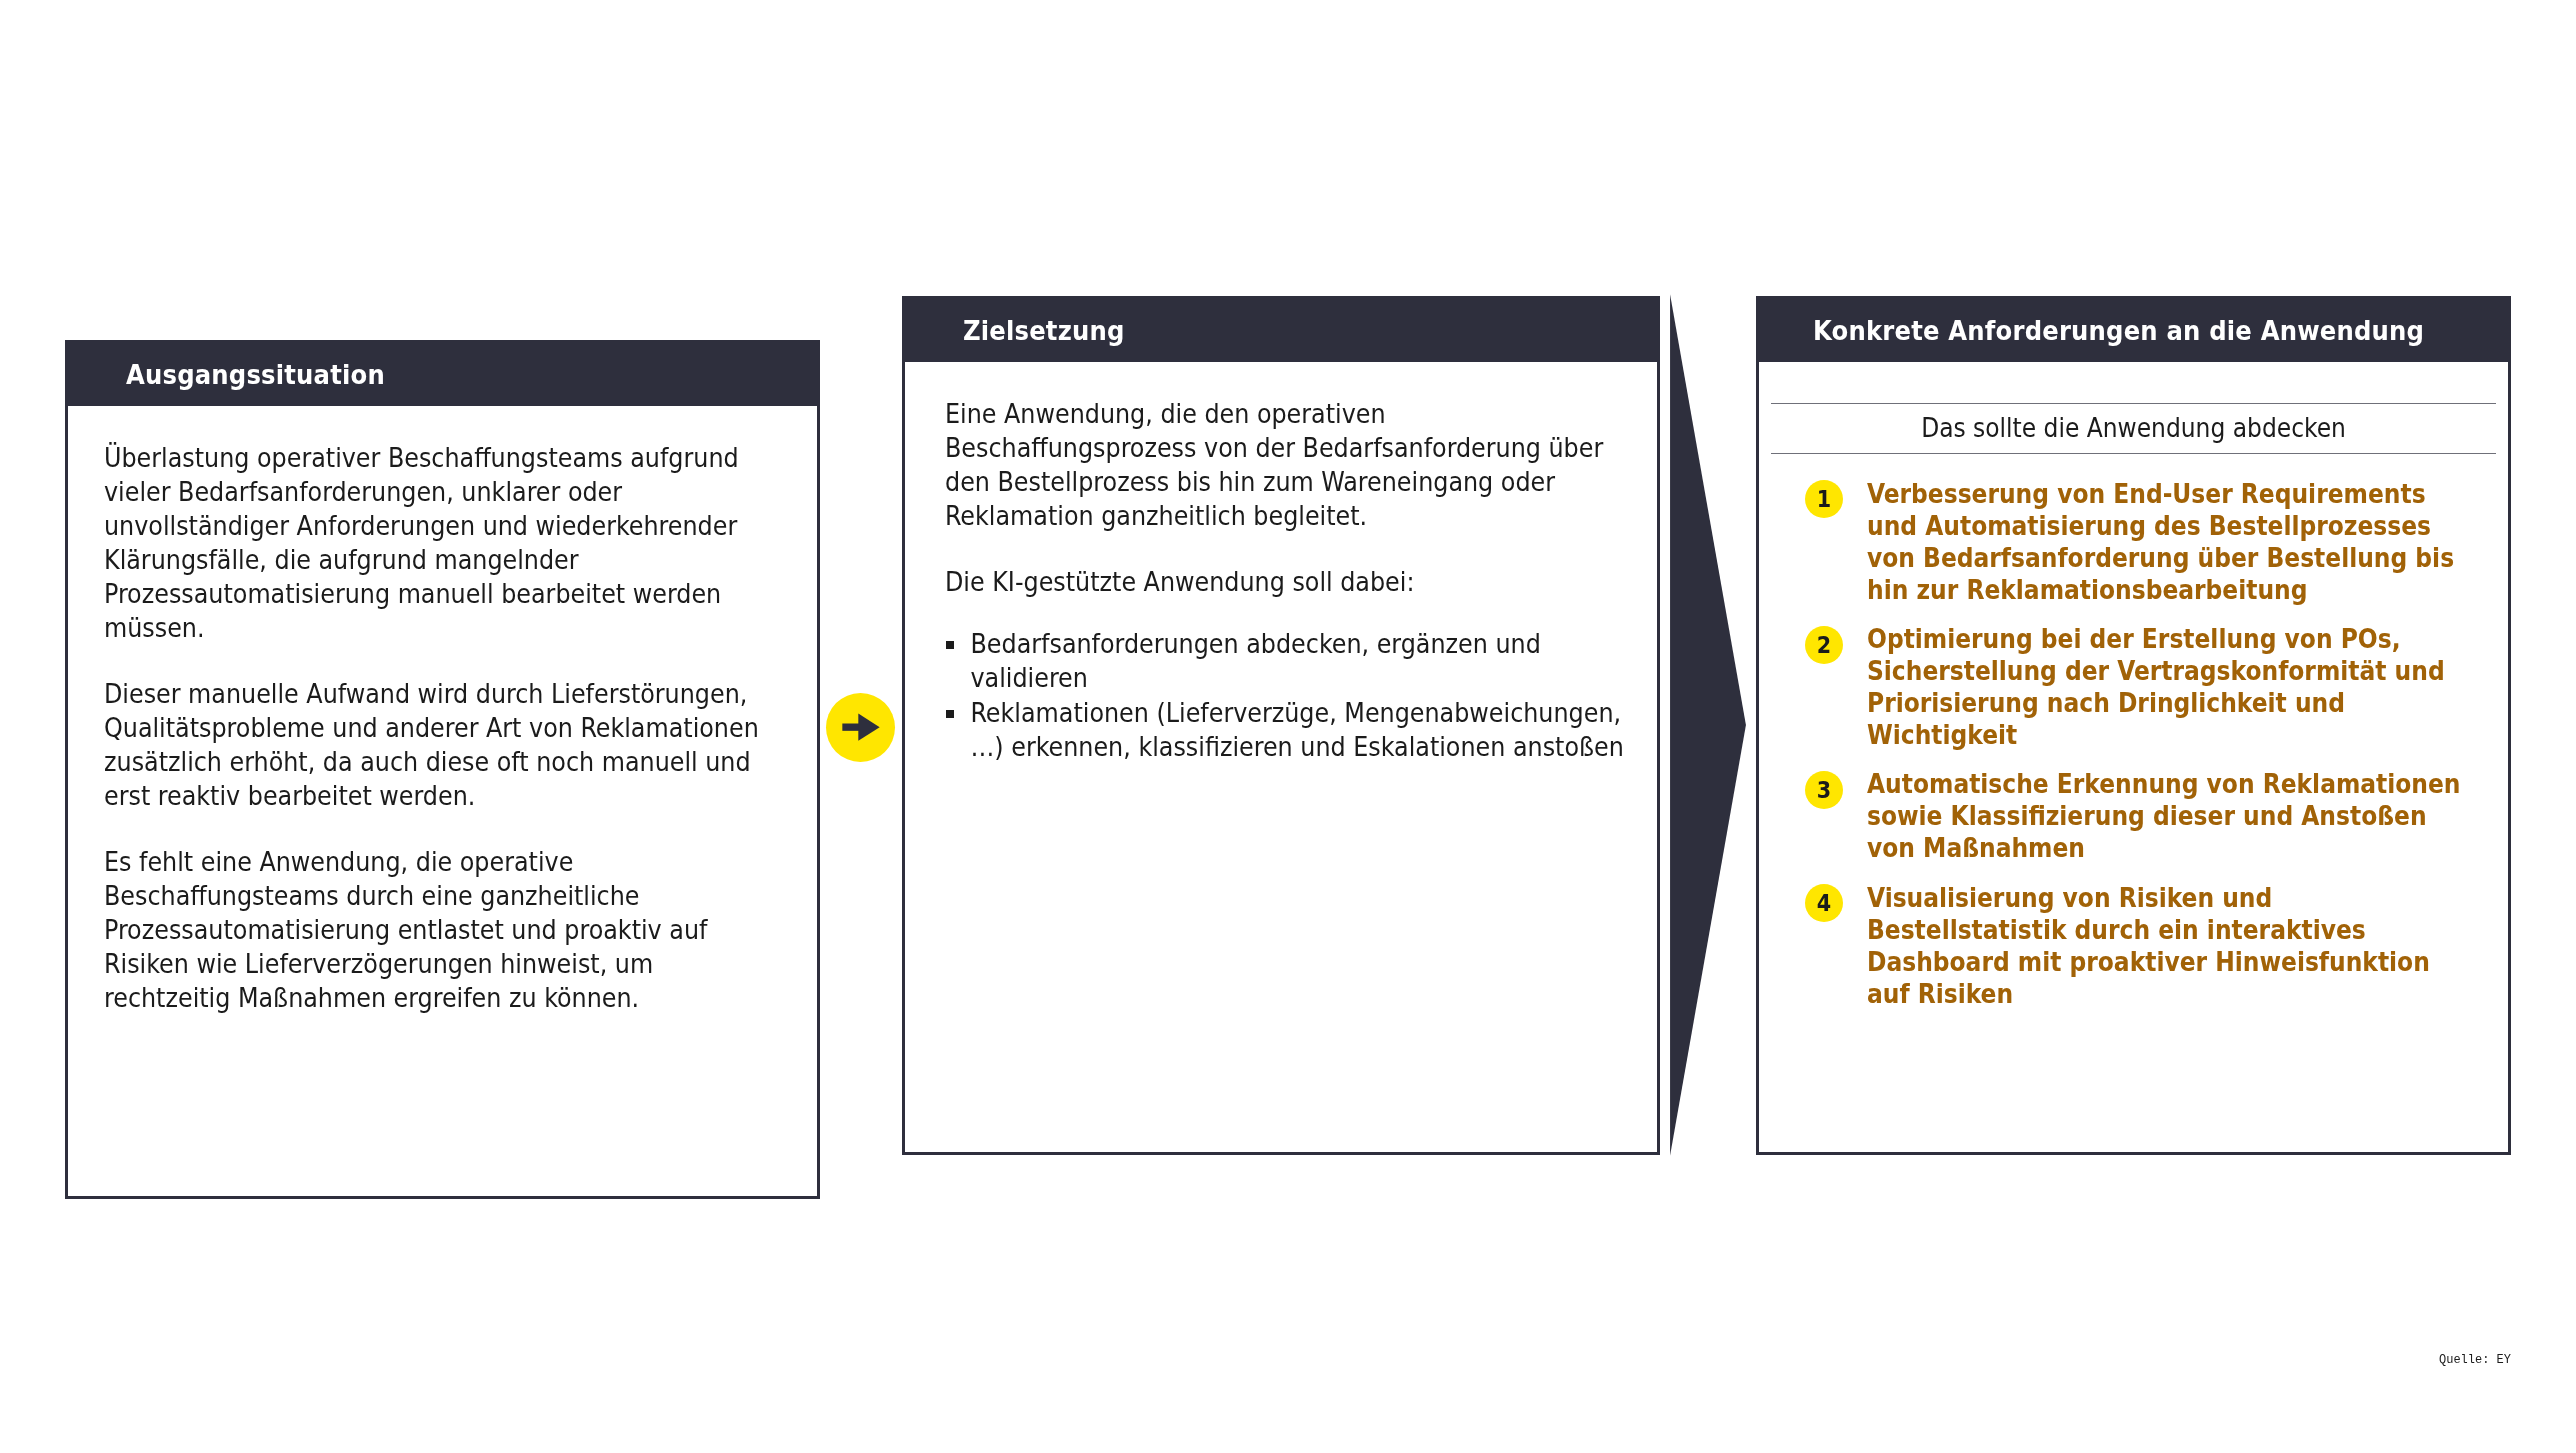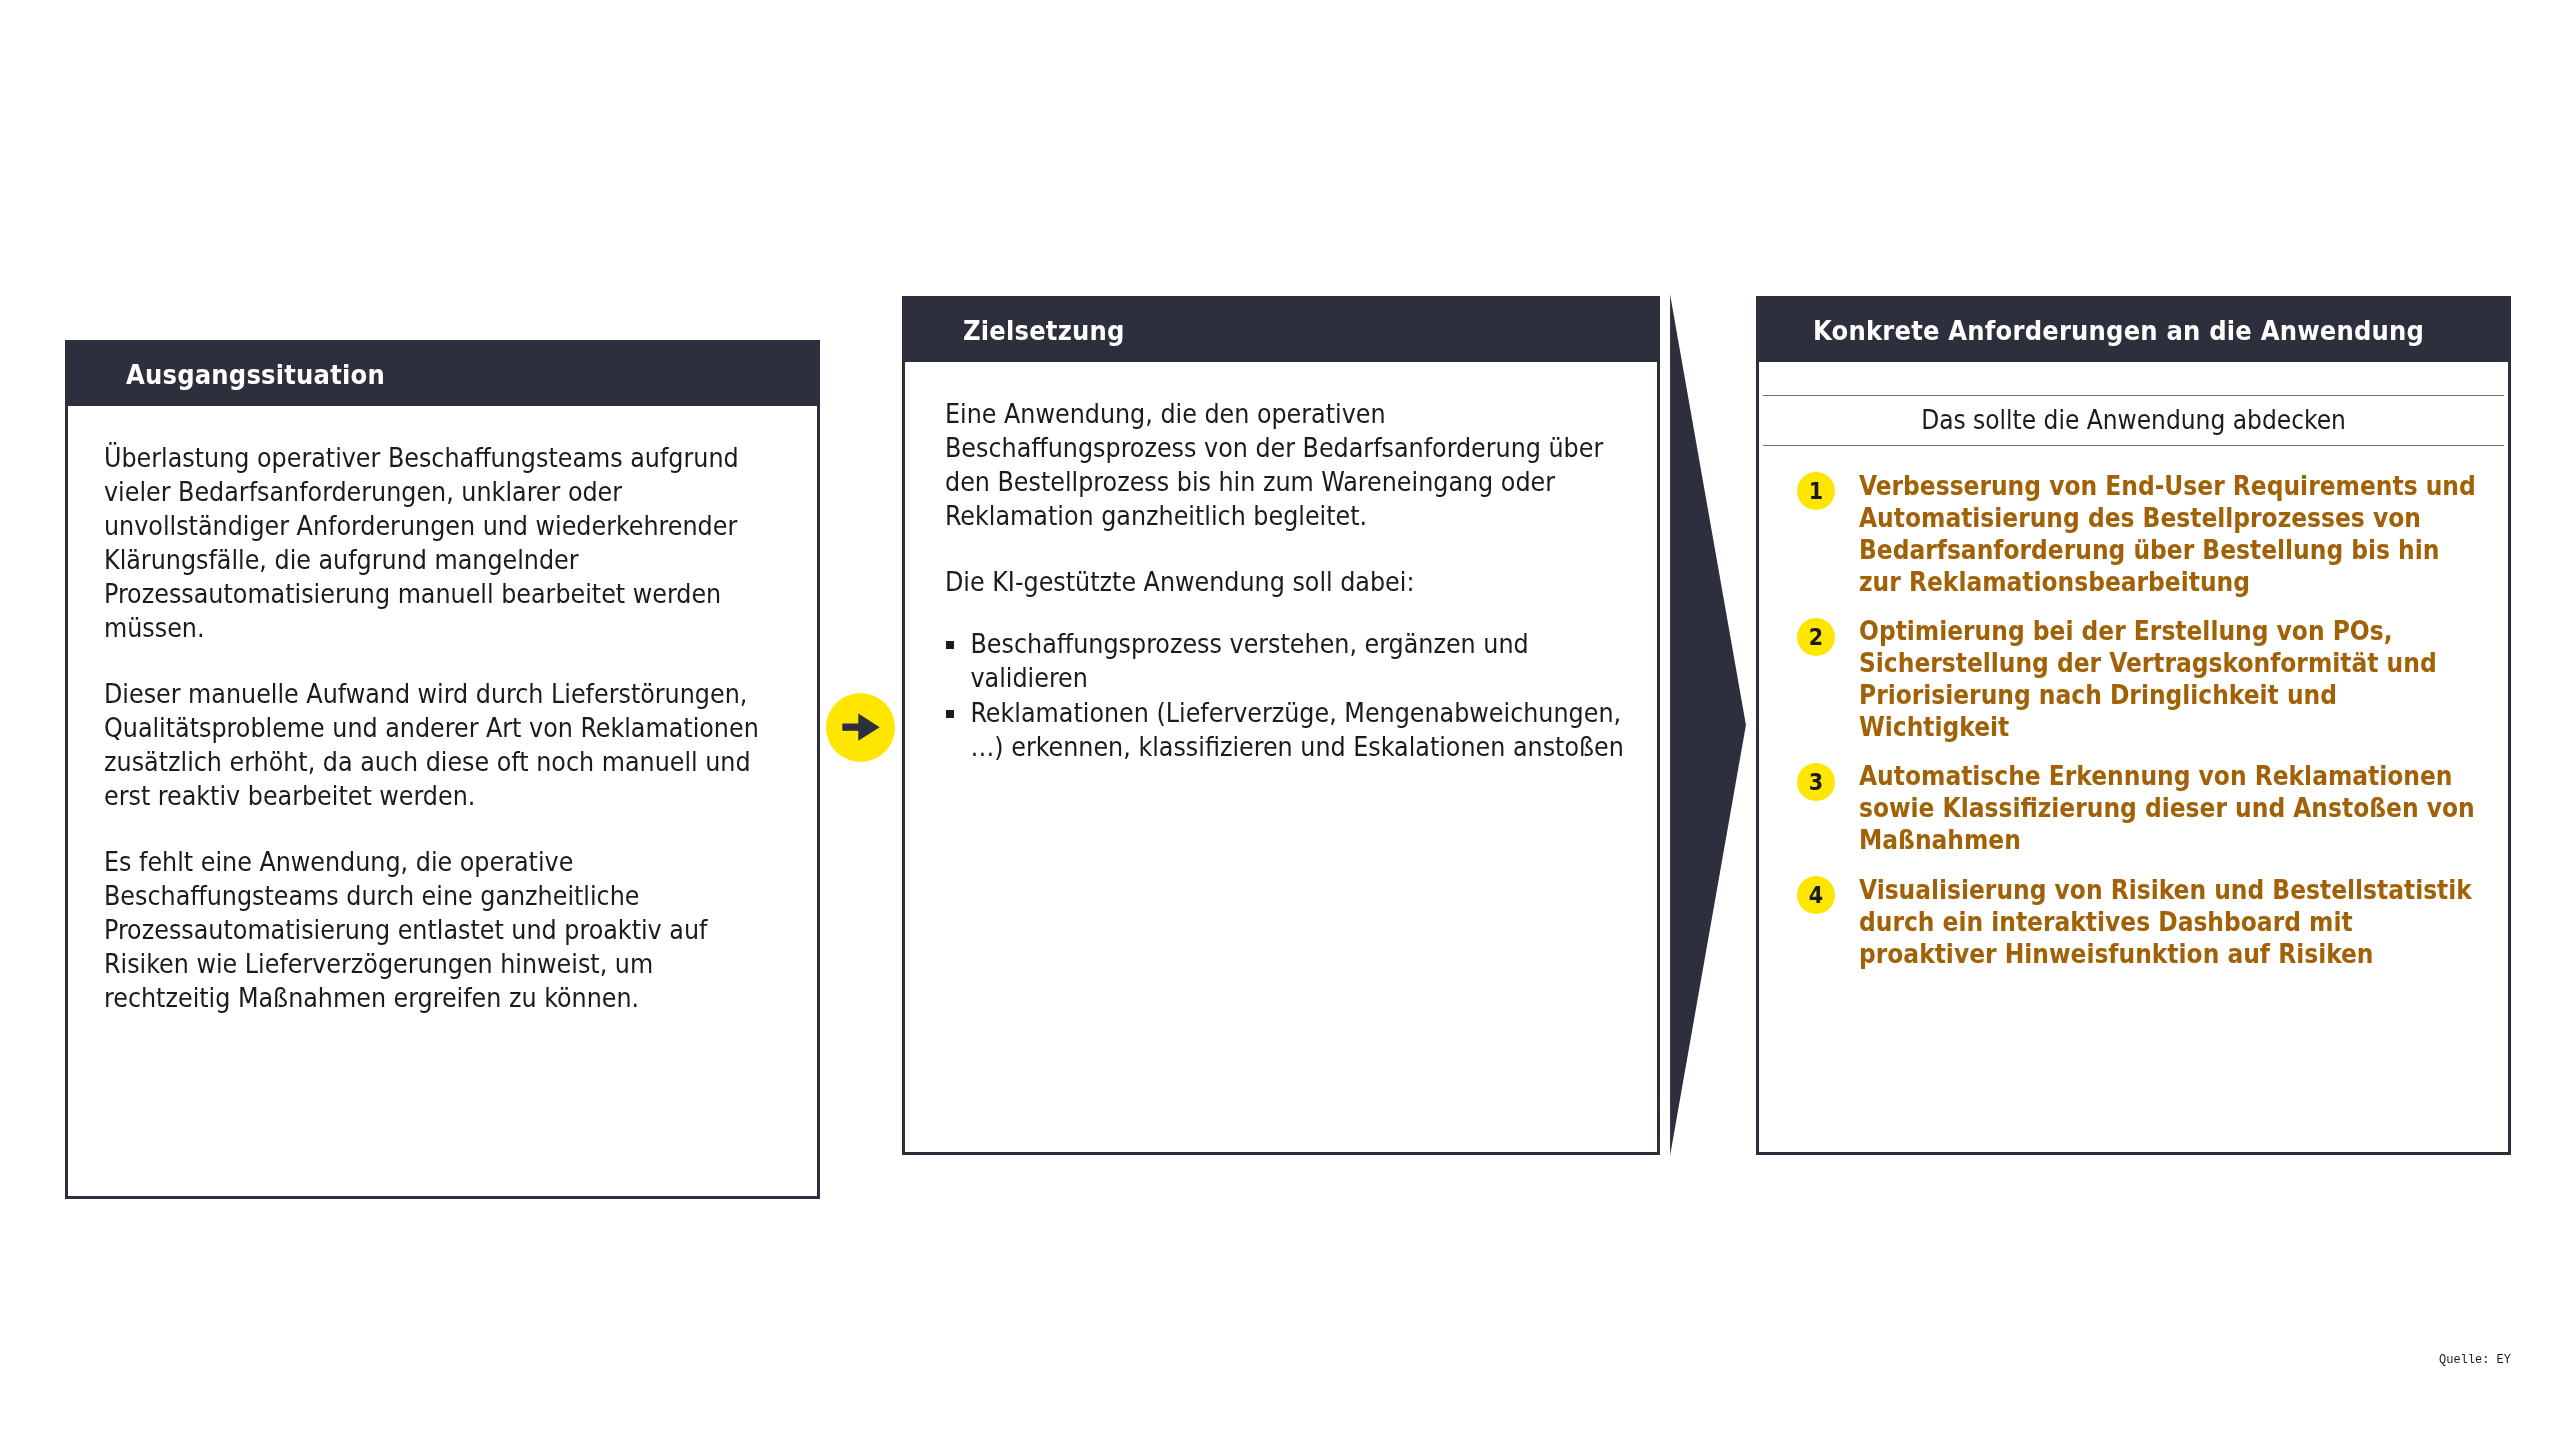--- a/index.html
+++ b/index.html
@@ -86,21 +86,21 @@
   .bullet-list li .sq-bullet {
     position: absolute;
     left: 1.3px;
     top: 14px;
     width: 8px;
     height: 8px;
     background: #1b1b1b;
   }
 
   
-  #panel-anforderungen .panel-body { padding: 4px; }
+  #panel-anforderungen .panel-body { padding: 12px; }
   .sub-divider-top {
     height: 29.5px;
     border-bottom: 1.3px solid #6f7079;
     box-sizing: border-box;
   }
   .subhead-row {
     height: 50px;
     border-bottom: 1.3px solid #6f7079;
     box-sizing: border-box;
     display: flex;
@@ -202,21 +202,21 @@
 </div>
 
 <section class="panel" id="panel-zielsetzung">
   <div class="panel-header">
     <span class="panel-header-title">Zielsetzung</span>
   </div>
   <div class="panel-body">
     <p class="para">Eine Anwendung, die den operativen Beschaffungsprozess von der Bedarfsanforderung über den Bestellprozess bis hin zum Wareneingang oder Reklamation ganzheitlich begleitet.</p>
     <p class="para" style="margin-bottom:28px;">Die KI-gestützte Anwendung soll dabei:</p>
     <ul class="bullet-list">
-      <li><span class="sq-bullet"></span><span>Beschaffungsprozess verstehen, ergänzen und validieren</span></li>
+      <li><span class="sq-bullet"></span><span>Bedarfsanforderungen abdecken, ergänzen und validieren</span></li>
       <li><span class="sq-bullet"></span></li>
       <li><span class="sq-bullet"></span><span>Reklamationen (Lieferverzüge, Mengenabweichungen, …) erkennen, klassifizieren und Eskalationen anstoßen</span></li>
     </ul>
   </div>
 </section>
 
 <div id="arrow-chevron-connector">
   <svg width="94" height="872" viewBox="0 0 140 1300" preserveAspectRatio="none">
     <polygon points="12,8 125,650 12,1292" fill="#2e2f3d"></polygon>
   </svg>

